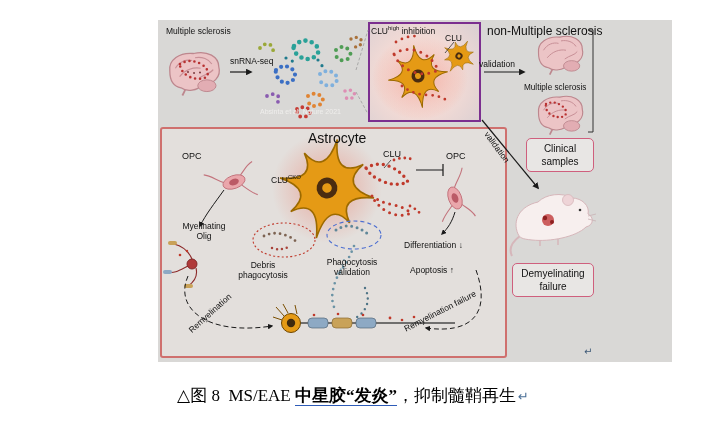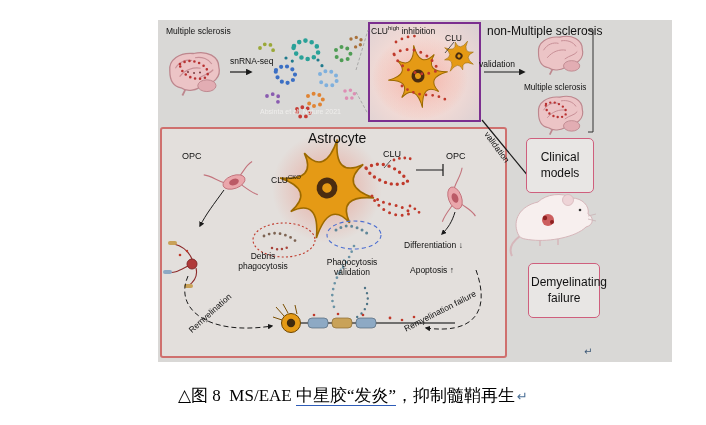--- a/index.html
+++ b/index.html
@@ -11,27 +11,27 @@
            border:2px solid #7b2f8f;
            background:radial-gradient(circle at 45% 55%, #fdf4f1 0%, #f2dad5 50%, #d9cfd2 100%);}
   .main-panel{position:absolute;left:2px;top:107px;width:347px;height:231px;box-sizing:border-box;
               border:2px solid #cf706e;border-radius:3px;background:#e3dfdc;}
   svg.art{position:absolute;left:0;top:0;pointer-events:none;}
   .lbl{position:absolute;font-size:8.5px;line-height:1.2;color:#111;white-space:nowrap;z-index:5;}
   .lbl.c{text-align:center;white-space:normal;}
   .sup{font-size:6px;vertical-align:super;line-height:1;}
   .attr{color:#efeeec;font-size:7px;}
   .badge{position:absolute;box-sizing:border-box;border:1.5px solid #cf5f7d;border-radius:5px;
-         background:#e8e6e4;text-align:center;font-size:12px;line-height:1.3;
-         padding:11px 2px;z-index:5;color:#111;}
+         background:#e8e6e4;text-align:center;font-size:10px;line-height:1.3;
+         padding:3px 2px;z-index:5;color:#111;}
   .pmark{position:absolute;font-size:10px;color:#3f5a77;z-index:6;}
   .caption{position:absolute;left:0;top:384px;width:706px;text-align:center;color:#000;
            font-family:"Liberation Serif","DejaVu Serif",serif;font-size:17px;z-index:6;}
   .caption span{white-space:pre;}
-  .caption .u{border-bottom:1.5px solid #2e5cb8;}
+  .caption .u{border-bottom:1.5px solid #2e5cb8;font-weight:bold;}
   .caption .pm{font-family:"Liberation Sans","DejaVu Sans",sans-serif;font-size:13px;color:#4a6f96;margin-left:2px;}
 </style>
 </head>
 <body>
 
 <div class="page">
 
   <div class="figure">
 
     <div class="clu-box"></div>
@@ -195,37 +195,41 @@
 
     <span class="lbl" style="left:213px;top:5px"><span>CLU</span><span class="sup">high</span><span> inhibition</span></span>
     <span class="lbl" style="left:287px;top:13px">CLU</span>
 
     <span class="lbl" style="left:329px;top:4px;font-size:12px">non-Multiple sclerosis</span>
     <span class="lbl" style="left:321px;top:39px">validation</span>
     <span class="lbl" style="left:366px;top:63px;font-size:8.2px">Multiple sclerosis</span>
 
     <div class="badge" style="left:368px;top:118px;width:68px">
       <span>Clinical</span><br>
-      <span>models</span>
+      <span>samples</span>
     </div>
 
     <span class="lbl" style="left:312px;top:122px;width:54px;text-align:center;transform:rotate(54deg)">validation</span>
 
-    <div class="badge" style="left:370px;top:243px;width:72px">
+    <div class="badge" style="left:354px;top:243px;width:82px">
       <span>Demyelinating</span><br>
       <span>failure</span>
     </div>
 
     <span class="lbl" style="left:150px;top:110px;font-size:14px">Astrocyte</span>
     <span class="lbl" style="left:225px;top:129px;font-size:9px">CLU</span>
     <span class="lbl" style="left:113px;top:154px"><span>CLU</span><span class="sup">CKO</span></span>
     <span class="lbl" style="left:24px;top:131px;font-size:9px">OPC</span>
     <span class="lbl" style="left:288px;top:131px;font-size:9px">OPC</span>
 
-    <div class="lbl c" style="left:62px;top:231px;width:86px">
+    <div class="lbl c" style="left:14px;top:201px;width:64px">
+      <span>Myelinating</span><br>
+      <span>Olig</span>
+    </div>
+    <div class="lbl c" style="left:62px;top:240px;width:86px">
       <span>Debris</span><br>
       <span>phagocytosis</span>
     </div>
     <div class="lbl c" style="left:154px;top:237px;width:80px">
       <span>Phagocytosis</span><br>
       <span>validation</span>
     </div>
 
     <span class="lbl" style="left:246px;top:220px"><span>Differentiation</span> <span>↓</span></span>
     <span class="lbl" style="left:252px;top:245px"><span>Apoptosis</span> <span>↑</span></span>

